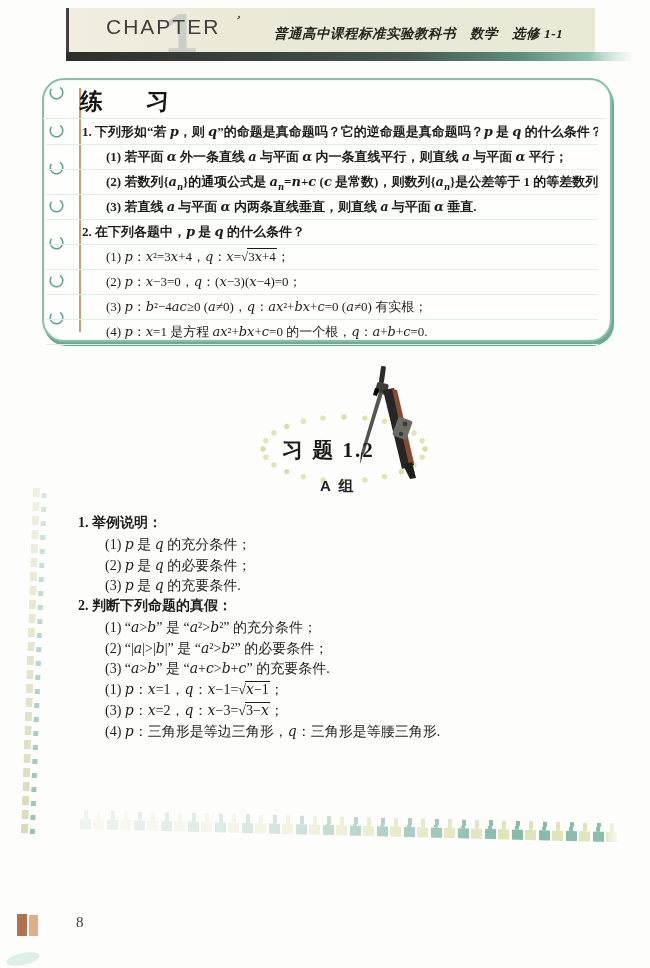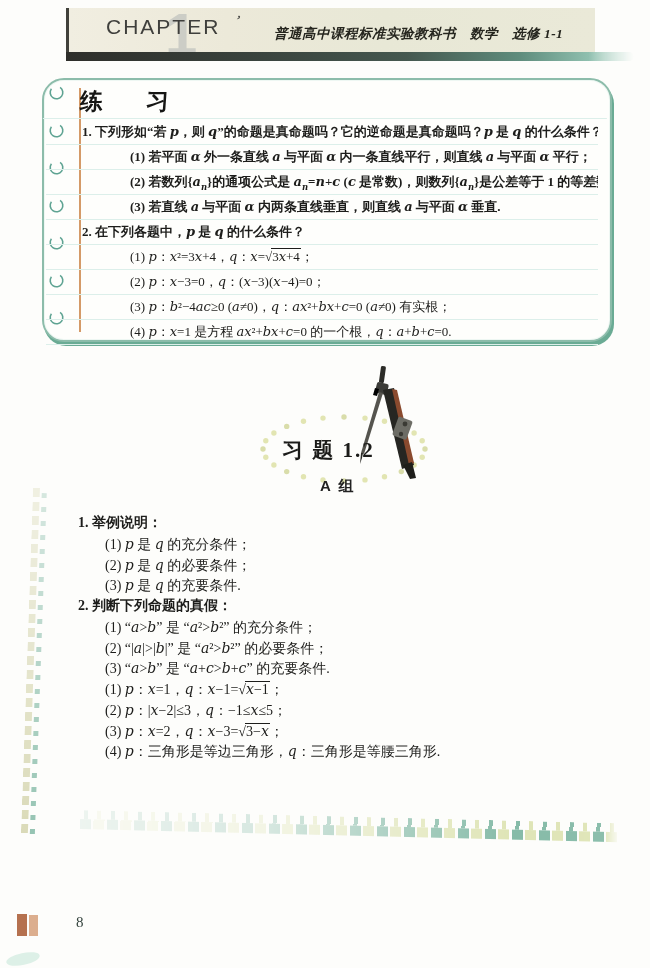--- a/index.html
+++ b/index.html
@@ -26,21 +26,21 @@
   
   .exbox{position:absolute;left:42px;top:78px;width:566px;height:260px;background:#fefefc;
     border:2px solid #8cbcaa;border-radius:22px;
     box-shadow:2px 4px 0 0 #6aab94, inset 0 0 0 1px #eef7f3;}
   .ex-title{position:absolute;left:0;right:2px;top:6px;height:32px;line-height:32px;
     padding-left:36px;font-weight:900;font-size:23px;letter-spacing:10px;color:#161614;
     border-bottom:1px solid #dcefea;transform:skewX(-4deg);}
   .ex-rows{position:absolute;left:2px;right:12px;top:40px;}
   .ex-rows .tline{height:24px;line-height:24px;border-bottom:1px solid #dcefea;
     font-size:13px;white-space:nowrap;overflow:hidden;padding-left:36px;}
-  .ex-rows .ind1{padding-left:84px;}
+  .ex-rows .ind1{padding-left:60px;}
   .bold{font-weight:bold;}
   .margin-line{position:absolute;left:35px;top:8px;width:2px;height:244px;background:#d49a68;}
   .rings{position:absolute;left:4px;top:4px;width:20px;height:250px;}
   .ring{position:absolute;left:0;width:17px;height:17px;}
 
   
   i{font-family:"DejaVu Serif","Liberation Serif",serif;font-style:italic;}
   sub{font-size:0.65em;}
   .sqrt{white-space:nowrap;}
   .sqrt .rad{margin-right:-1px;}
@@ -181,21 +181,20 @@
   <div class="plist">
       <div class="tline ind0 bold">1. 举例说明：</div>
       <div class="tline ind1">(1) <i>p</i> 是 <i>q</i> 的充分条件；</div>
       <div class="tline ind1">(2) <i>p</i> 是 <i>q</i> 的必要条件；</div>
       <div class="tline ind1">(3) <i>p</i> 是 <i>q</i> 的充要条件.</div>
       <div class="tline ind0 bold">2. 判断下列命题的真假：</div>
       <div class="tline ind1">(1) “<i>a</i>&gt;<i>b</i>” 是 “<i>a</i>²&gt;<i>b</i>²” 的充分条件；</div>
       <div class="tline ind1">(2) “|<i>a</i>|&gt;|<i>b</i>|” 是 “<i>a</i>²&gt;<i>b</i>²” 的必要条件；</div>
       <div class="tline ind1">(3) “<i>a</i>&gt;<i>b</i>” 是 “<i>a</i>+<i>c</i>&gt;<i>b</i>+<i>c</i>” 的充要条件.</div>
       <div class="tline ind1">(1) <i>p</i>：<i>x</i>=1，<i>q</i>：<i>x</i>−1=<span class="sqrt"><span class="rad">√</span><span class="bar"><i>x</i>−1</span></span>；</div>
-      <div class="tline ind1">(2) <i>p</i>：|<i>x</i>−2|≤3，<i>q</i>：−1≤<i>x</i>≤5；</div>
       <div class="tline ind1">(3) <i>p</i>：<i>x</i>=2，<i>q</i>：<i>x</i>−3=<span class="sqrt"><span class="rad">√</span><span class="bar">3−<i>x</i></span></span>；</div>
       <div class="tline ind1">(4) <i>p</i>：三角形是等边三角形，<i>q</i>：三角形是等腰三角形.</div>
     </div>
 
   <div class="left-dots">
     <div class="col-a"></div>
     <div class="col-b"></div>
   </div>
   <div class="bottom-border">
     <div class="stems"></div>

